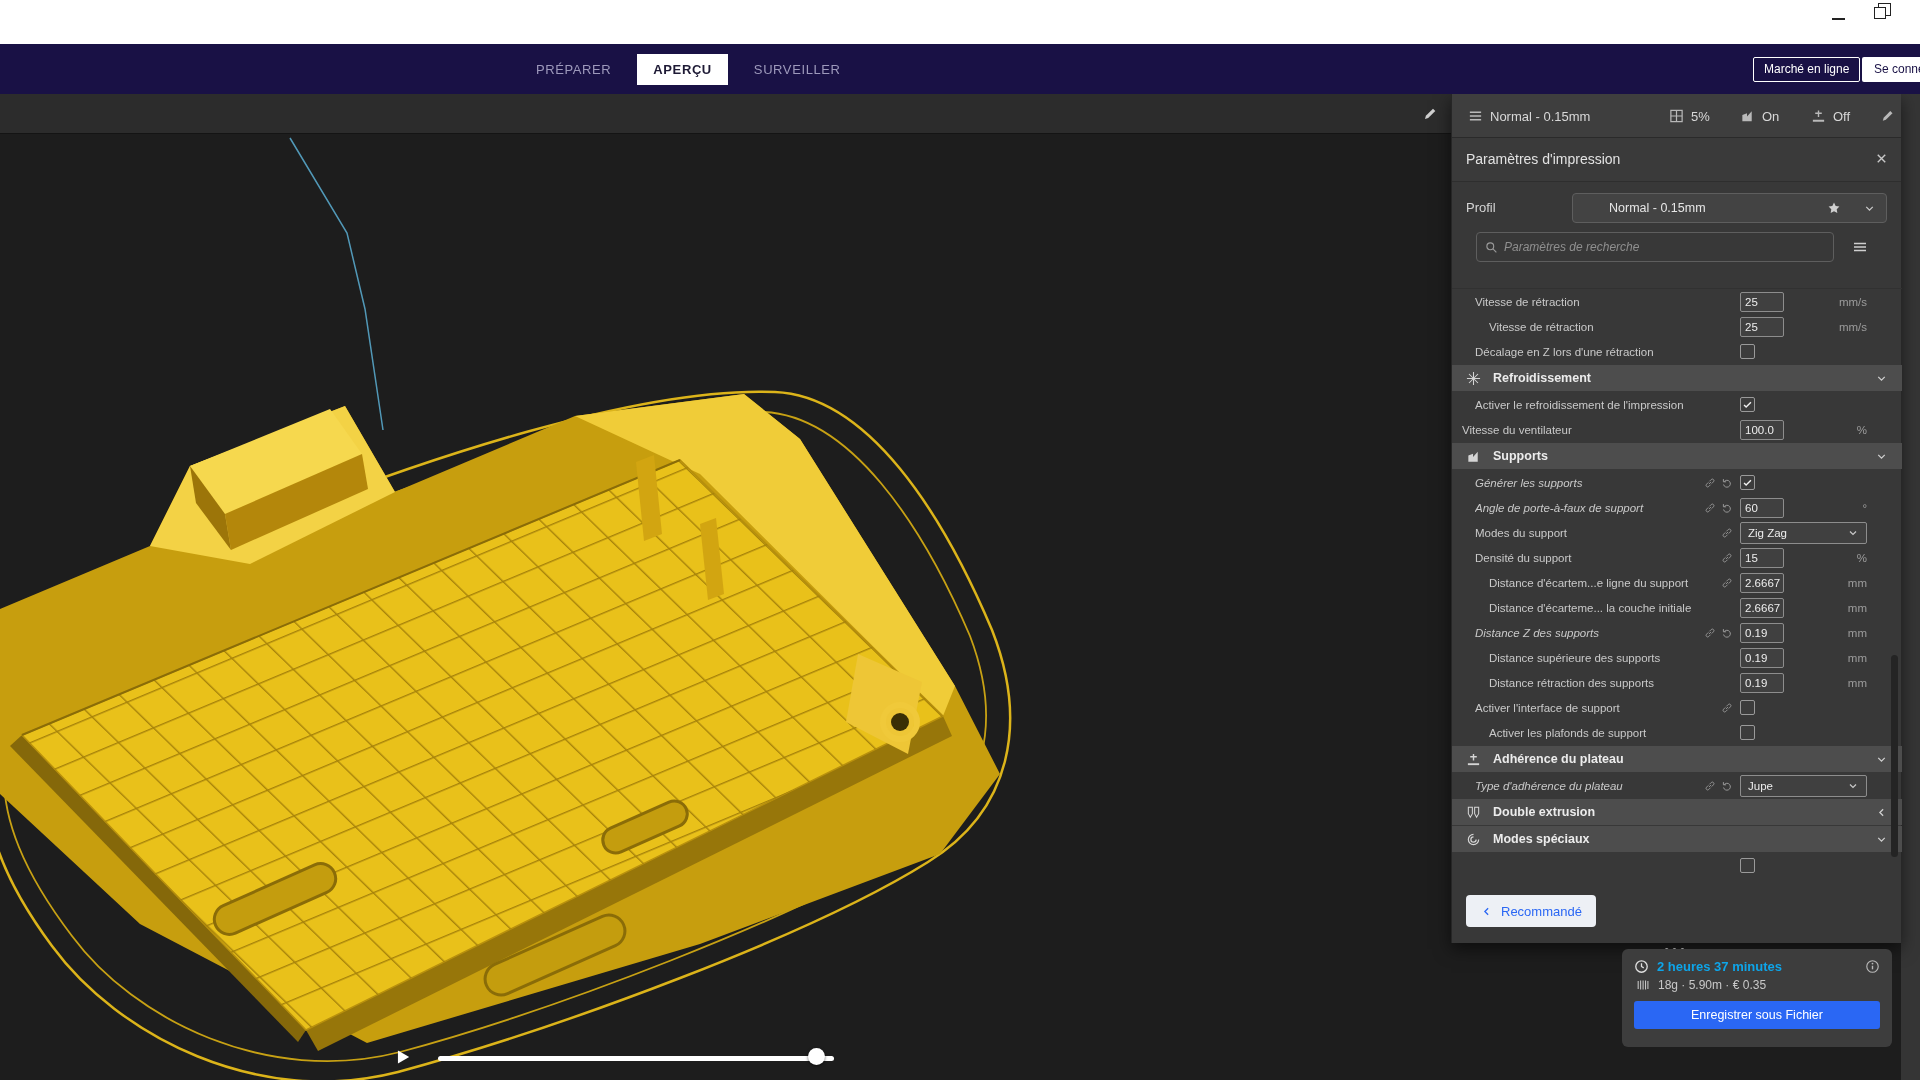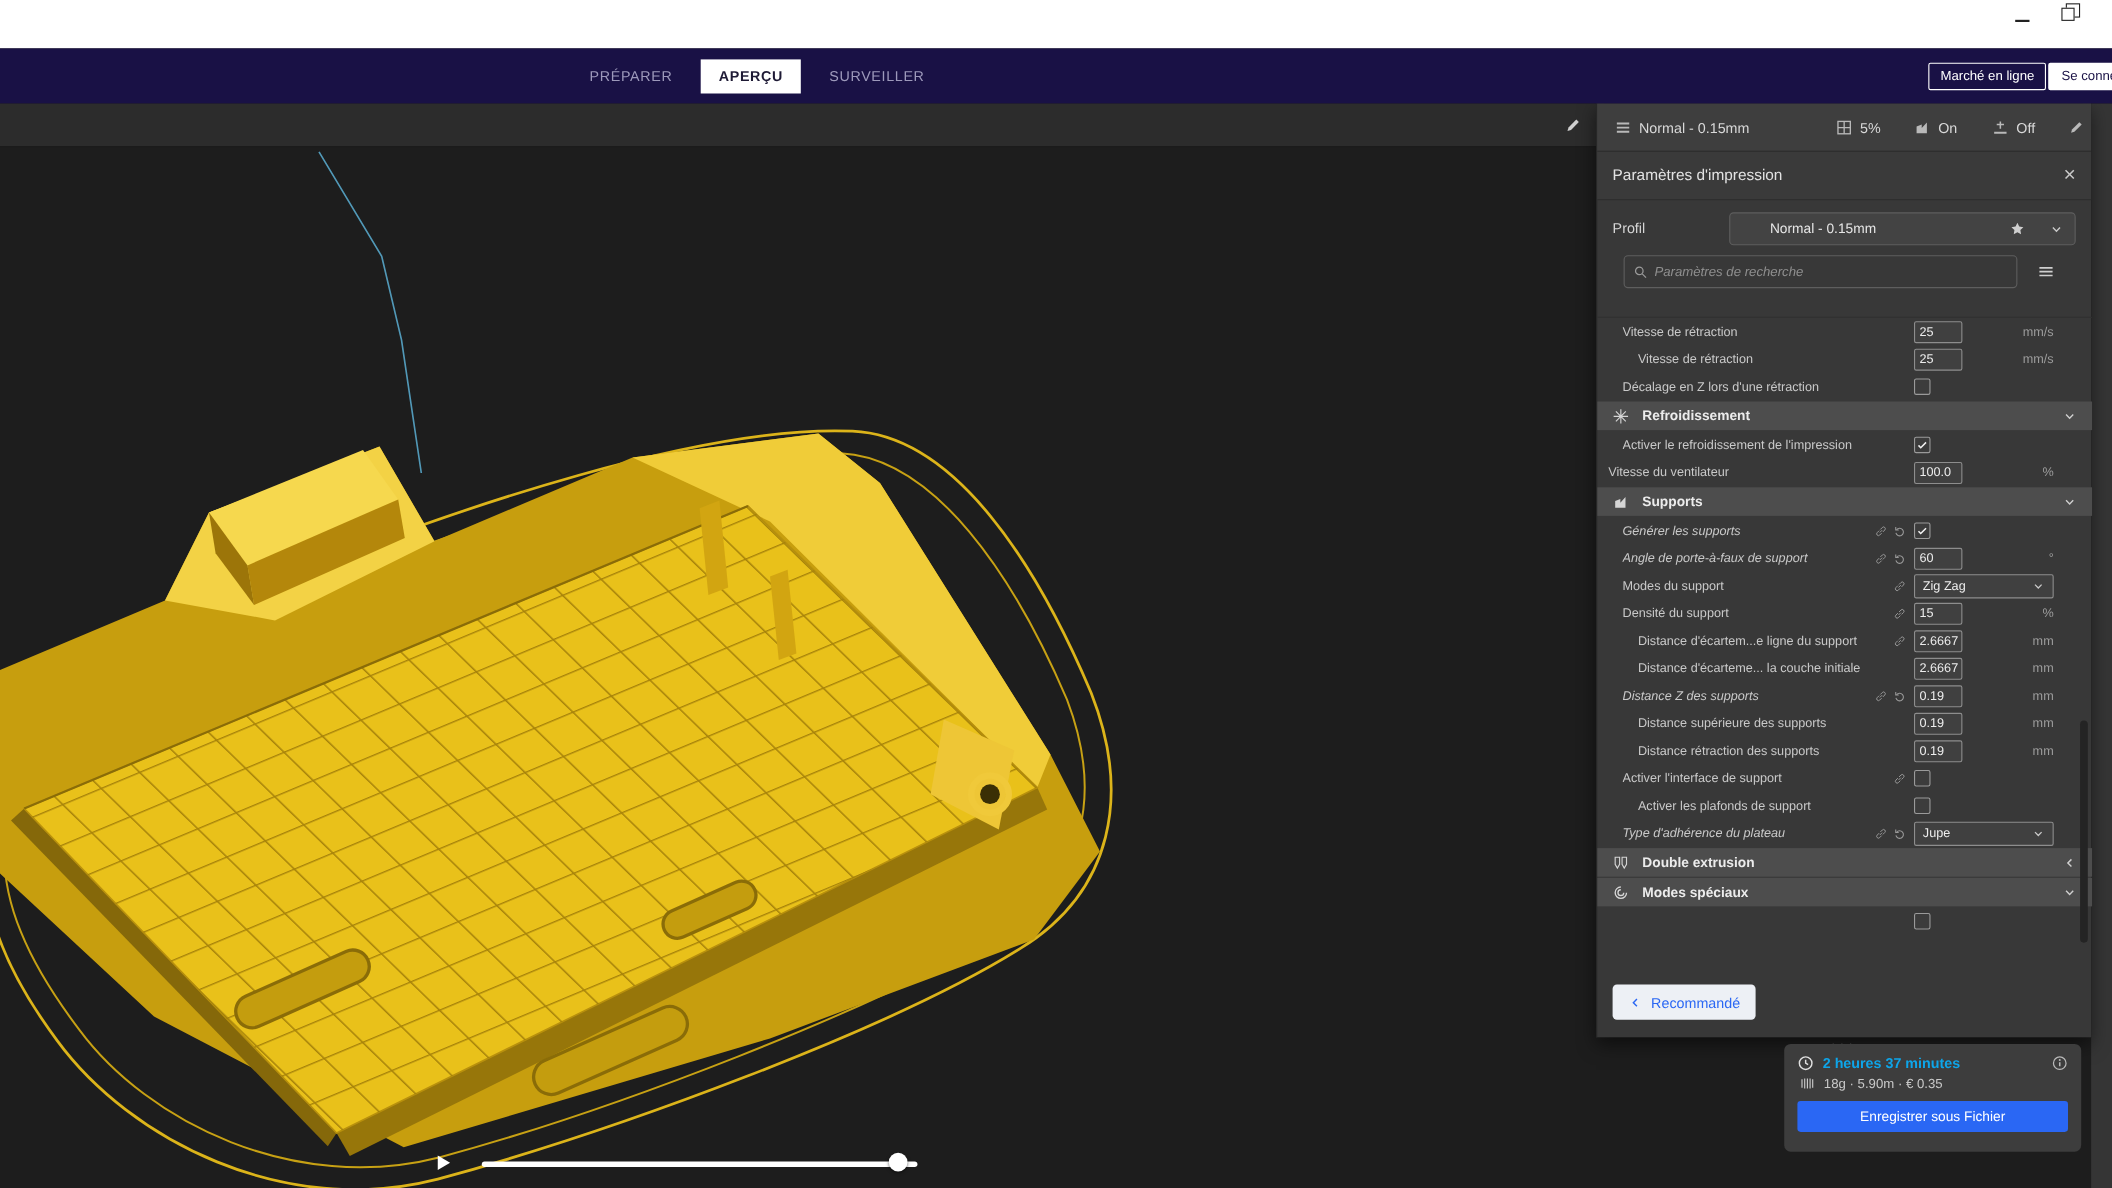--- a/index.html
+++ b/index.html
@@ -466,20 +466,34 @@
           <span class="chk"></span>
         </span>
       </div>
       <div class="row" style="padding-left: 37px;">
         <span class="lb">Activer les plafonds de support</span>
         <span class="ics"></span>
         <span class="ctl">
           <span class="chk"></span>
         </span>
       </div>
+      <div class="sec">
+        <span class="sec-ic">
+          <svg viewBox="0 0 16 16" width="15" height="15">
+            <path d="M8 2v7M4.5 5h7" fill="none" stroke="currentColor" stroke-width="1.5"></path>
+            <path d="M2 13h12" fill="none" stroke="currentColor" stroke-width="2"></path>
+          </svg>
+        </span>
+        <span class="sec-lb">Adhérence du plateau</span>
+        <span class="sec-ch">
+          <svg viewBox="0 0 16 16" width="13" height="13">
+            <path d="M4 6l4 4 4-4" fill="none" stroke="currentColor" stroke-width="1.6"></path>
+          </svg>
+        </span>
+      </div>
       <div class="row" style="padding-left: 23px;">
         <span class="lb it">Type d'adhérence du plateau</span>
         <span class="ics">
           <span class="ric">
             <svg viewBox="0 0 16 16" width="12" height="12">
               <path d="M6.6 9.4l2.8-2.8M5.8 7.2L3.4 9.6a2.1 2.1 0 003 3l2.4-2.4M7.2 5.8l2.4-2.4a2.1 2.1 0 013 3L10.2 8.8" fill="none" stroke="currentColor" stroke-width="1.2"></path>
             </svg>
           </span>
           <span class="ric">
             <svg viewBox="0 0 16 16" width="12" height="12">

